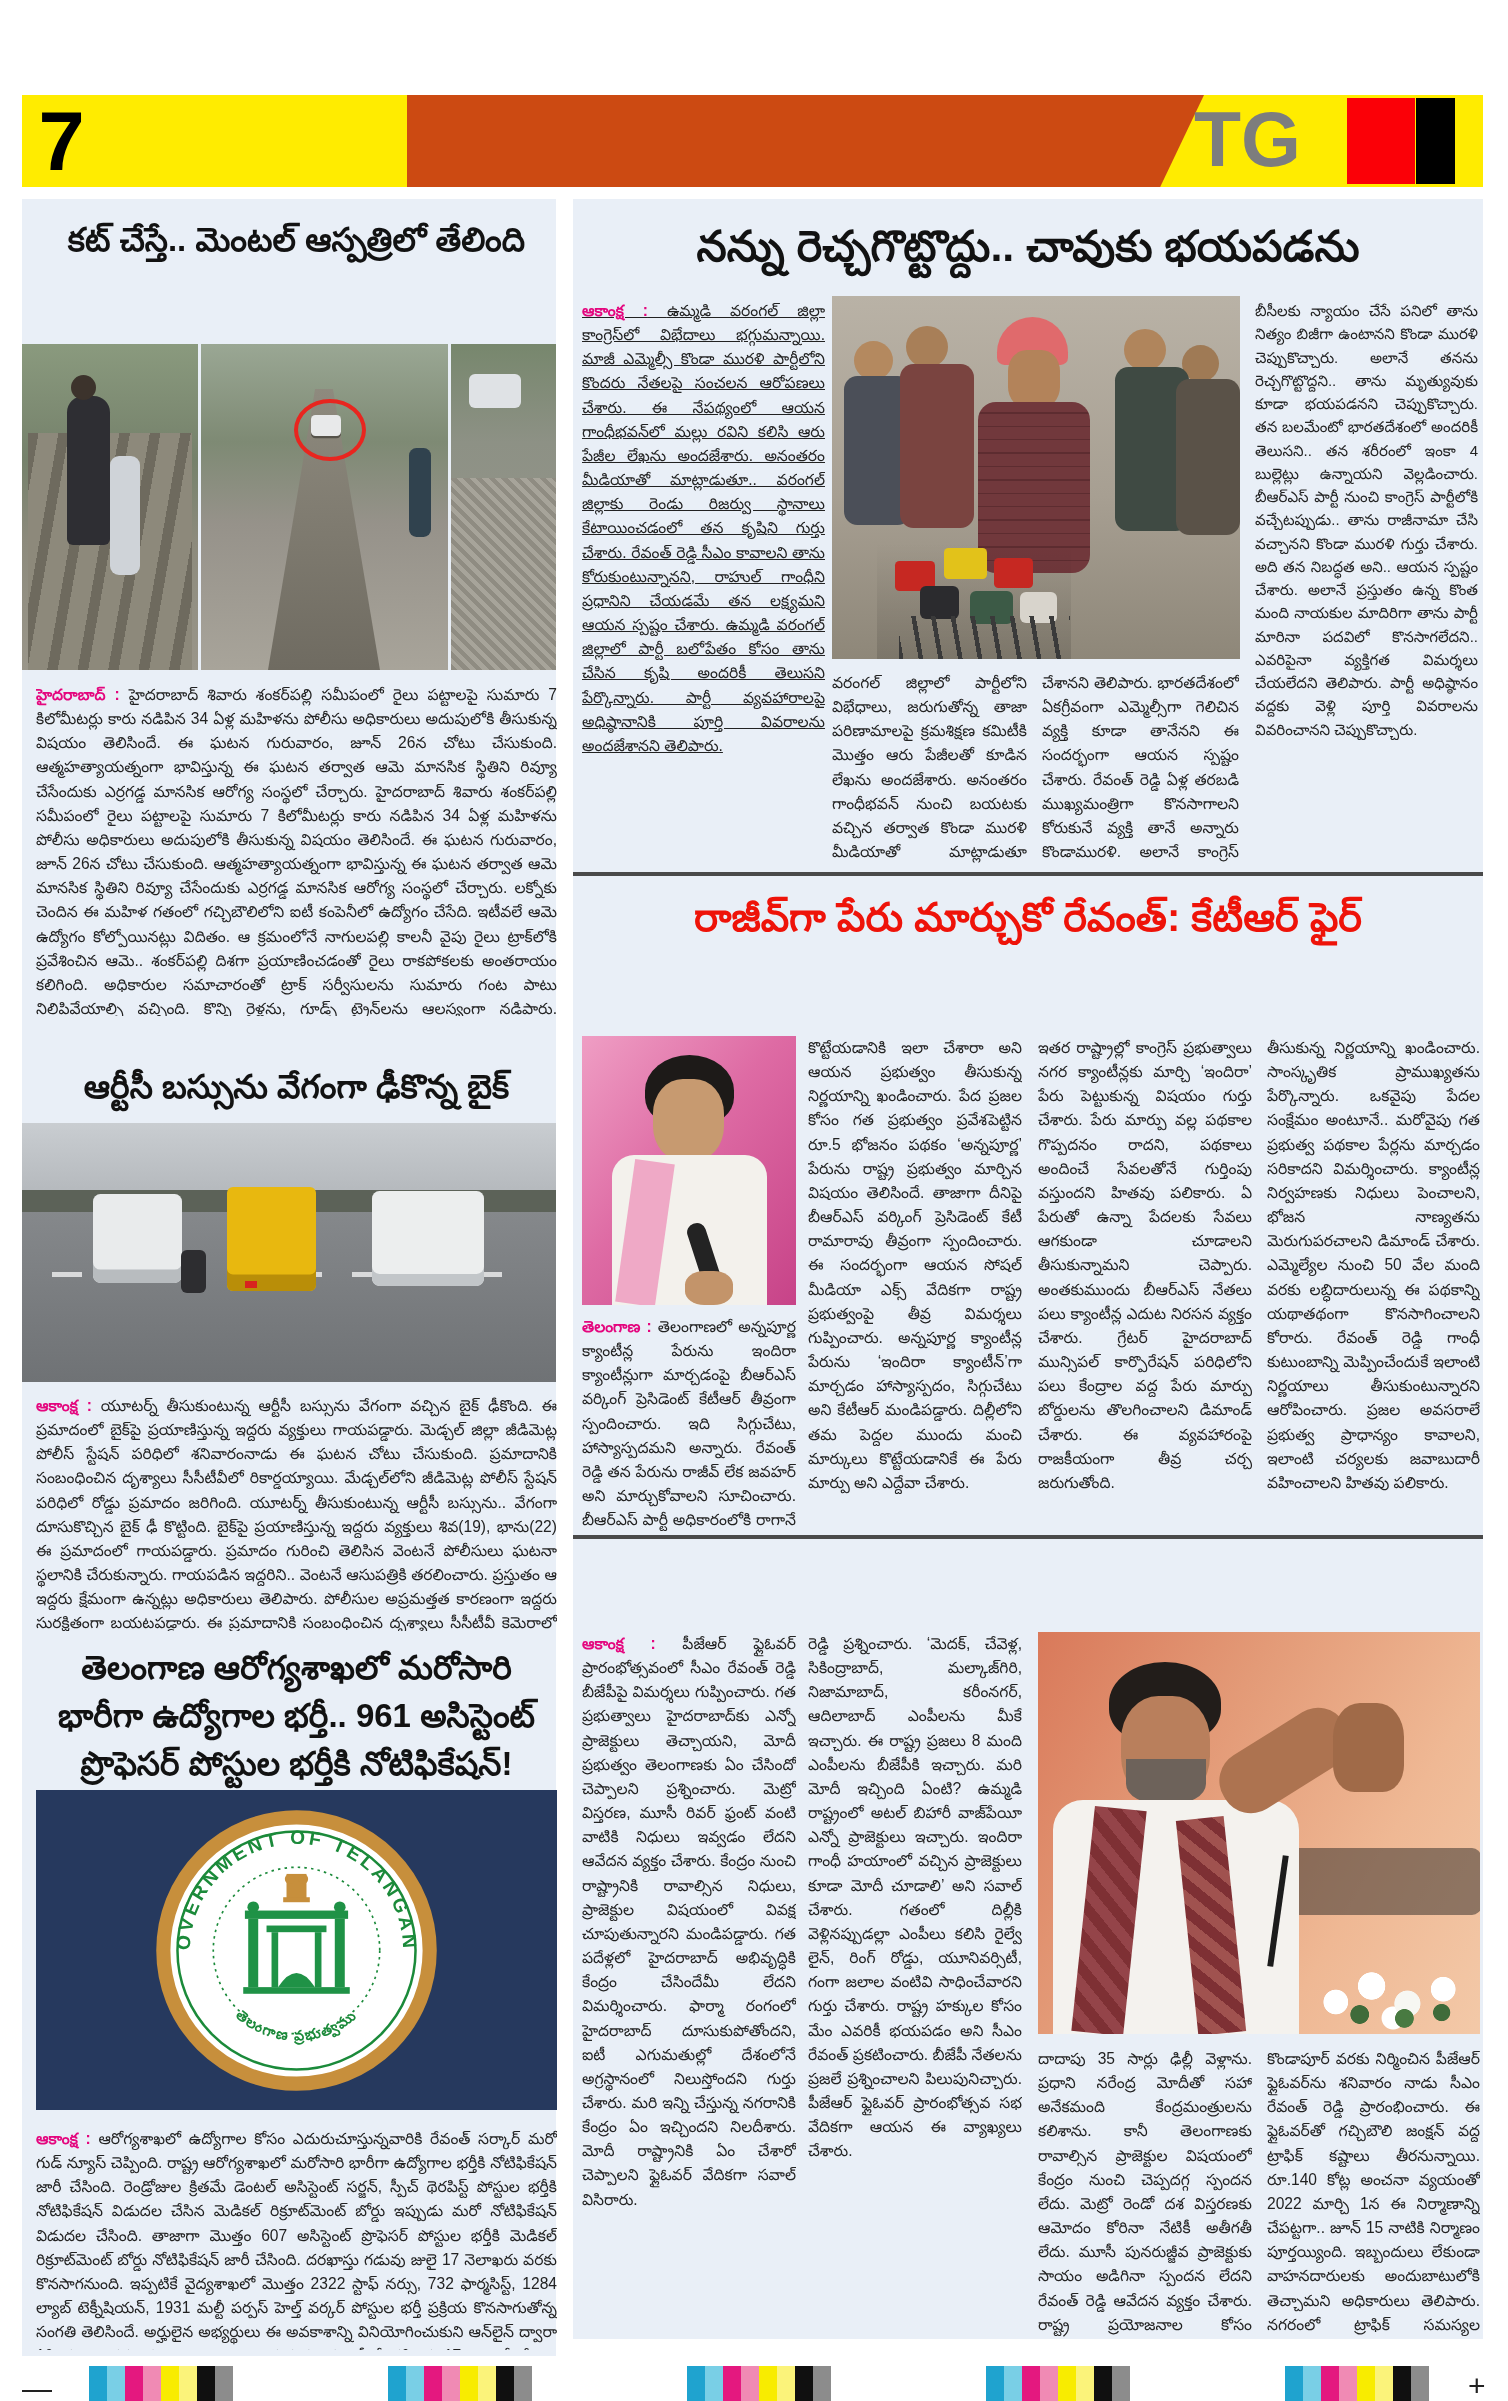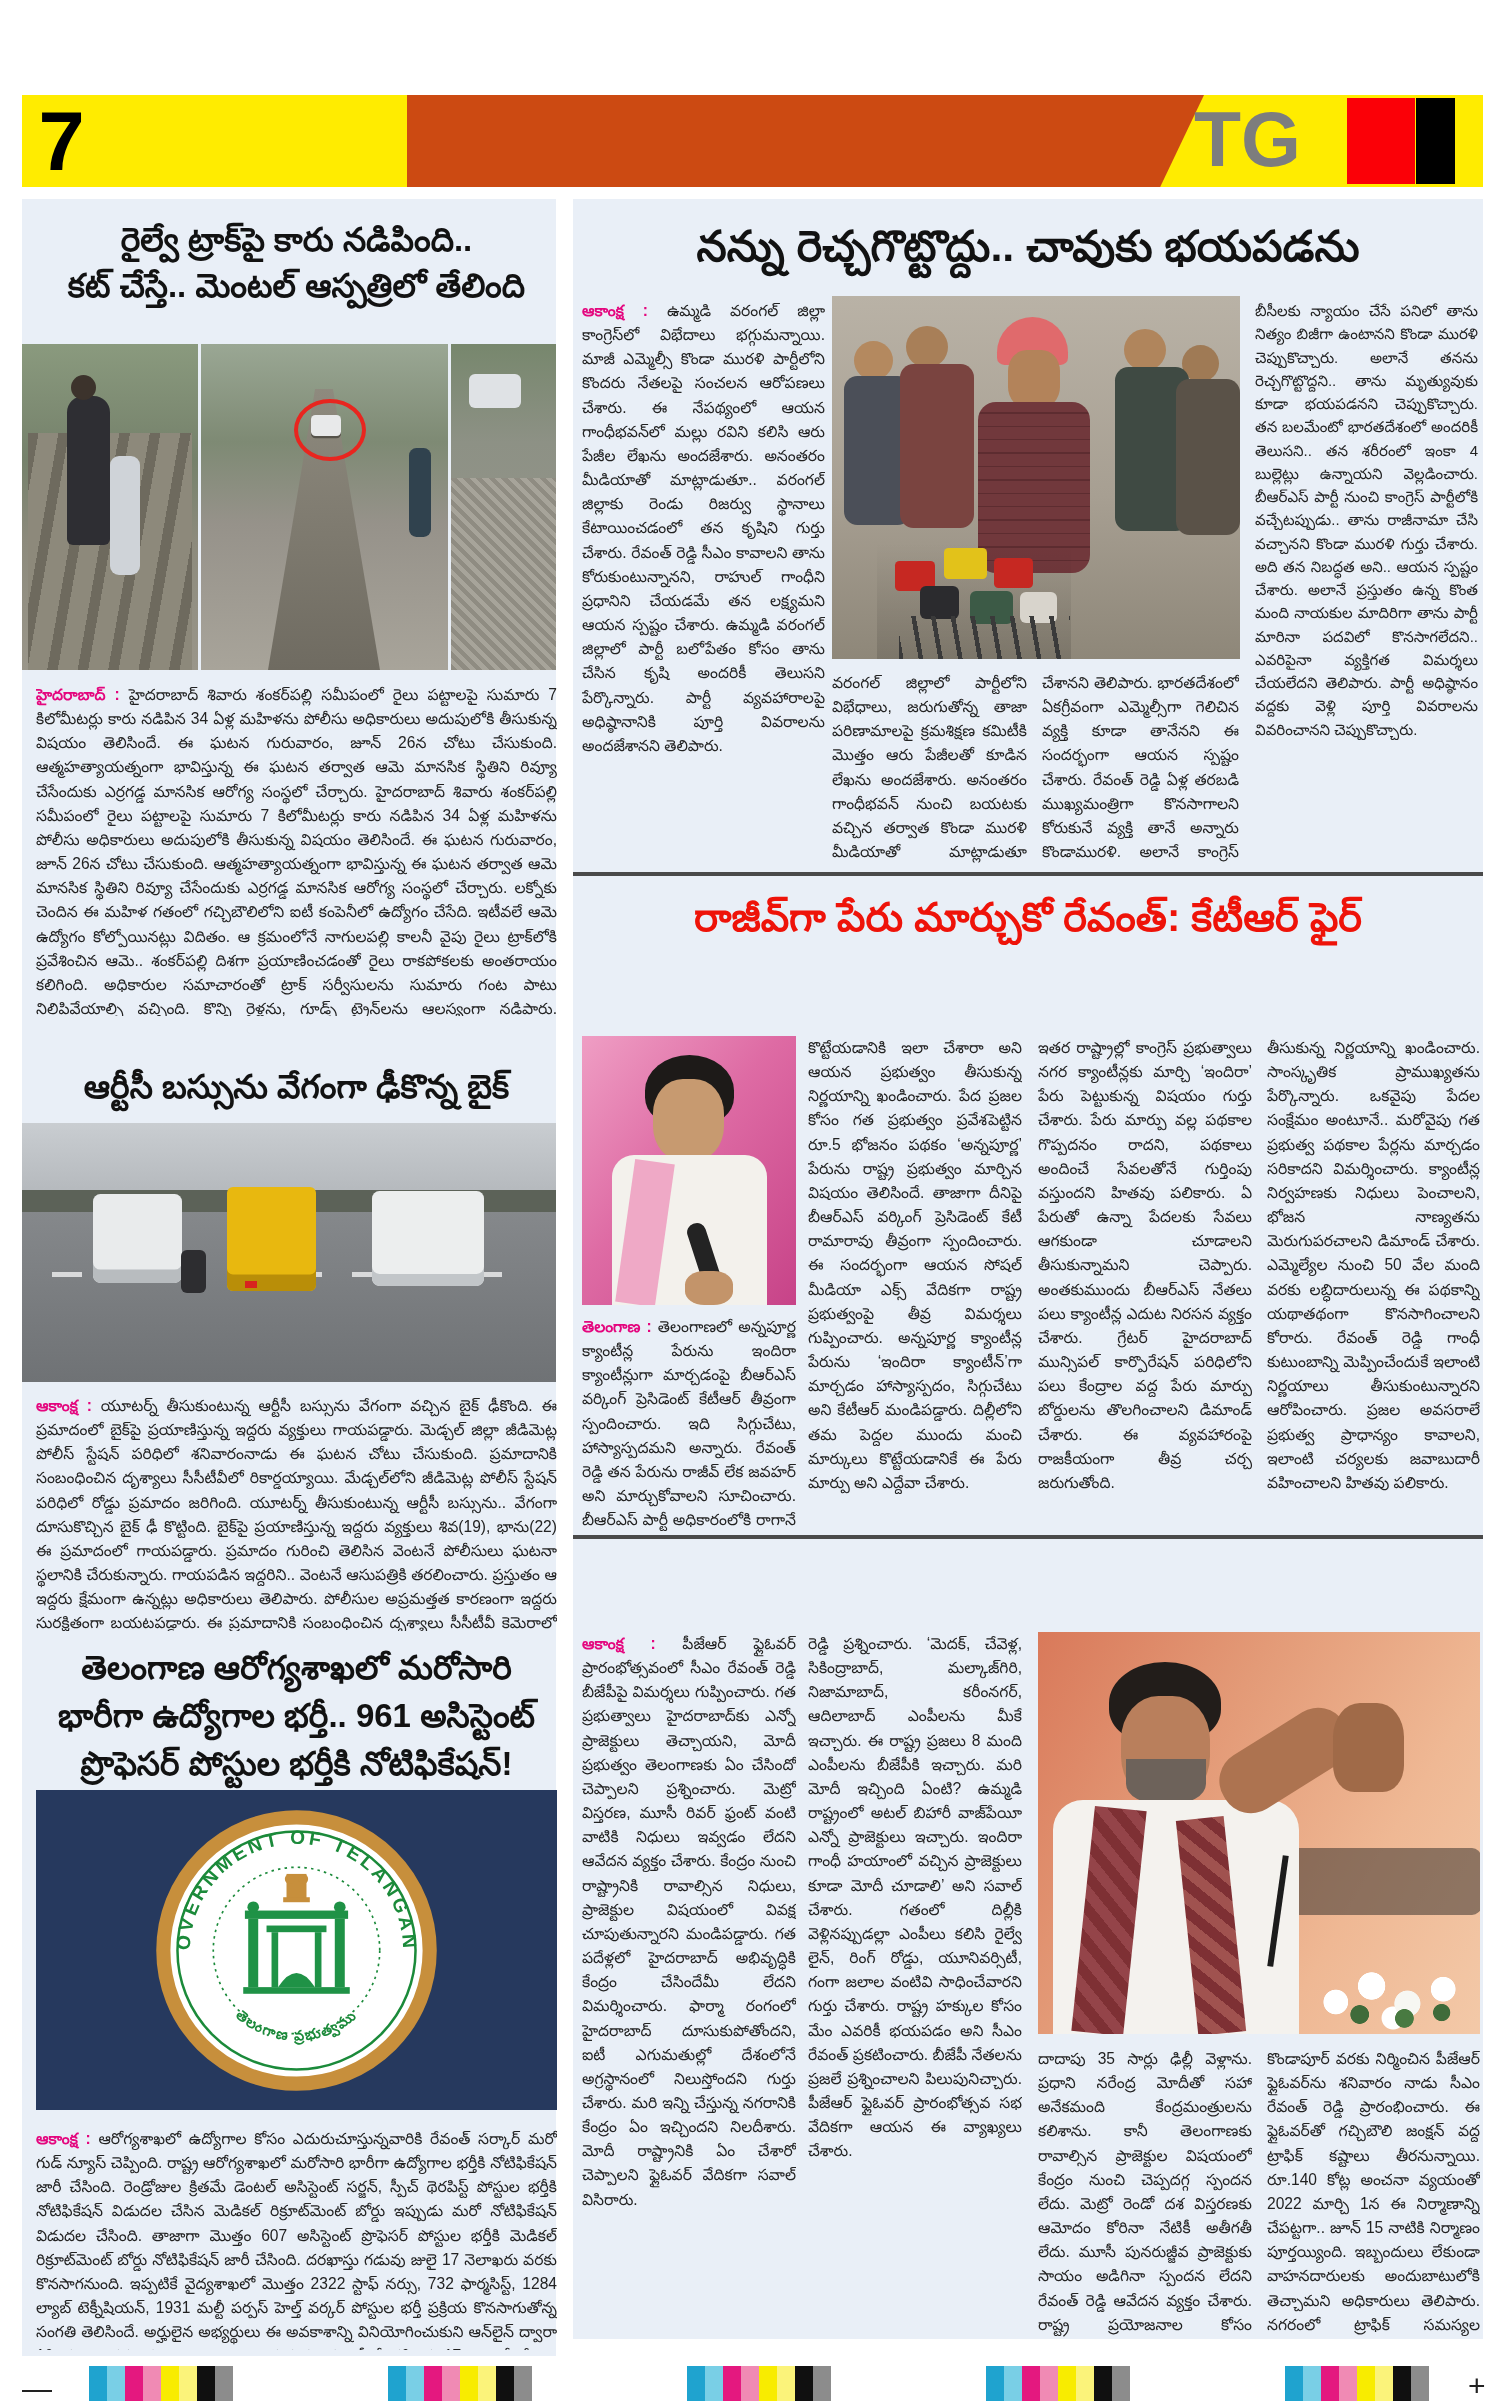--- a/index.html
+++ b/index.html
@@ -55,21 +55,20 @@
     <div class="abs" id="page-num">7</div>
     <div class="abs" id="tg-tag">TG</div>
     <div class="abs" id="red-block"></div>
     <div class="abs" id="black-block"></div>
   </div>
 
   <div class="abs panel" style="left:22px;top:199px;width:534px;height:2157px;"></div>
   <div class="abs panel" style="left:573px;top:199px;width:910px;height:2140px;"></div>
 
   <div class="abs hl" style="left:36px;top:217px;width:521px;font-size:33px;">
-    <div>రైల్వే ట్రాక్‌పై కారు నడిపింది..</div>
     <div>కట్ చేస్తే.. మెంటల్ ఆస్పత్రిలో తేలింది</div>
   </div>
 
   <div class="ph" style="left:22px;top:344px;width:534px;height:326px;">
 
     <div style="left:0;top:0;width:176px;height:326px;background:linear-gradient(#8a9a7e 0%,#75816b 35%,#8c8a7c 60%,#9a968a 100%);"></div>
     <div style="left:6px;top:89px;width:164px;height:237px;background:repeating-linear-gradient(100deg,#6e6a5e 0 10.4px,#8d897b 10.4px 30px);"></div>
     <div style="left:45px;top:52px;width:43px;height:149px;background:#2e2e33;border-radius:16.4px 16.4px 6px 6px;"></div>
     <div style="left:49px;top:31px;width:25px;height:25px;background:#3c332c;border-radius:50%;"></div>
     <div style="left:88px;top:112px;width:30px;height:119px;background:#cfd3d8;border-radius:9px;"></div>
@@ -149,21 +148,21 @@
     </svg>
   </div>
 
   <div class="abs bt" style="left:36px;top:2127px;width:521px;height:223px;">
     <span class="lead">ఆకాంక్ష :</span>
     <span>ఆరోగ్యశాఖలో ఉద్యోగాల కోసం ఎదురుచూస్తున్నవారికి రేవంత్ సర్కార్ మరో గుడ్ న్యూస్ చెప్పింది. రాష్ట్ర ఆరోగ్యశాఖలో మరోసారి భారీగా ఉద్యోగాల భర్తీకి నోటిఫికేషన్ జారీ చేసింది. రెండ్రోజుల క్రితమే డెంటల్ అసిస్టెంట్ సర్జన్, స్పీచ్ థెరపిస్ట్ పోస్టుల భర్తీకి నోటిఫికేషన్ విడుదల చేసిన మెడికల్ రిక్రూట్‌మెంట్ బోర్డు ఇప్పుడు మరో నోటిఫికేషన్ విడుదల చేసింది. తాజాగా మొత్తం 607 అసిస్టెంట్ ప్రొఫెసర్ పోస్టుల భర్తీకి మెడికల్ రిక్రూట్‌మెంట్ బోర్డు నోటిఫికేషన్ జారీ చేసింది. దరఖాస్తు గడువు జులై 17 నెలాఖరు వరకు కొనసాగనుంది. ఇప్పటికే వైద్యశాఖలో మొత్తం 2322 స్టాఫ్ నర్సు, 732 ఫార్మసిస్ట్, 1284 ల్యాబ్ టెక్నీషియన్, 1931 మల్టీ పర్పస్ హెల్త్ వర్కర్ పోస్టుల భర్తీ ప్రక్రియ కొనసాగుతోన్న సంగతి తెలిసిందే. అర్హులైన అభ్యర్థులు ఈ అవకాశాన్ని వినియోగించుకుని ఆన్‌లైన్ ద్వారా 10 నుంచి దరఖాస్తులు అందించాలి. ప్రభుత్వ వర్సిటీల్లో గడిచిన 17 నెలల్లో వేలాది ఉద్యోగాల భర్తీకి చర్యలు చేపట్టినట్లు ఆరోగ్యశాఖ తెలిపింది.</span>
   </div>
 
   <div class="abs hl" style="left:573px;top:216px;width:910px;font-size:43px;">నన్ను రెచ్చగొట్టొద్దు.. చావుకు భయపడను</div>
 
-  <div class="abs bt" style="left:582px;top:299px;width:243px;height:567px;">
+  <div class="abs bt" style="left:582px;top:299px;width:243px;height:567px;text-decoration:underline;">
     <span class="lead">ఆకాంక్ష :</span>
     <span>ఉమ్మడి వరంగల్ జిల్లా కాంగ్రెస్‌లో విభేదాలు భగ్గుమన్నాయి. మాజీ ఎమ్మెల్సీ కొండా మురళి పార్టీలోని కొందరు నేతలపై సంచలన ఆరోపణలు చేశారు. ఈ నేపథ్యంలో ఆయన గాంధీభవన్‌లో మల్లు రవిని కలిసి ఆరు పేజీల లేఖను అందజేశారు. అనంతరం మీడియాతో మాట్లాడుతూ.. వరంగల్ జిల్లాకు రెండు రిజర్వు స్థానాలు కేటాయించడంలో తన కృషిని గుర్తు చేశారు. రేవంత్ రెడ్డి సీఎం కావాలని తాను కోరుకుంటున్నానని, రాహుల్ గాంధీని ప్రధానిని చేయడమే తన లక్ష్యమని ఆయన స్పష్టం చేశారు. ఉమ్మడి వరంగల్ జిల్లాలో పార్టీ బలోపేతం కోసం తాను చేసిన కృషి అందరికీ తెలుసని పేర్కొన్నారు. పార్టీ వ్యవహారాలపై అధిష్ఠానానికి పూర్తి వివరాలను అందజేశానని తెలిపారు.</span>
   </div>
 
   <div class="ph" style="left:832px;top:296px;width:408px;height:363px;">
     <div style="left:0;top:0;width:408px;height:363px;background:linear-gradient(#b9b2a6 0%,#a79f92 55%,#8e8779 100%);"></div>
 
     <div style="left:22px;top:45px;width:39px;height:39px;background:#b4895f;border-radius:50%;"></div>
     <div style="left:74px;top:30px;width:42px;height:42px;background:#a87f58;border-radius:50%;"></div>
     <div style="left:292px;top:33px;width:42px;height:42px;background:#b0855c;border-radius:50%;"></div>

